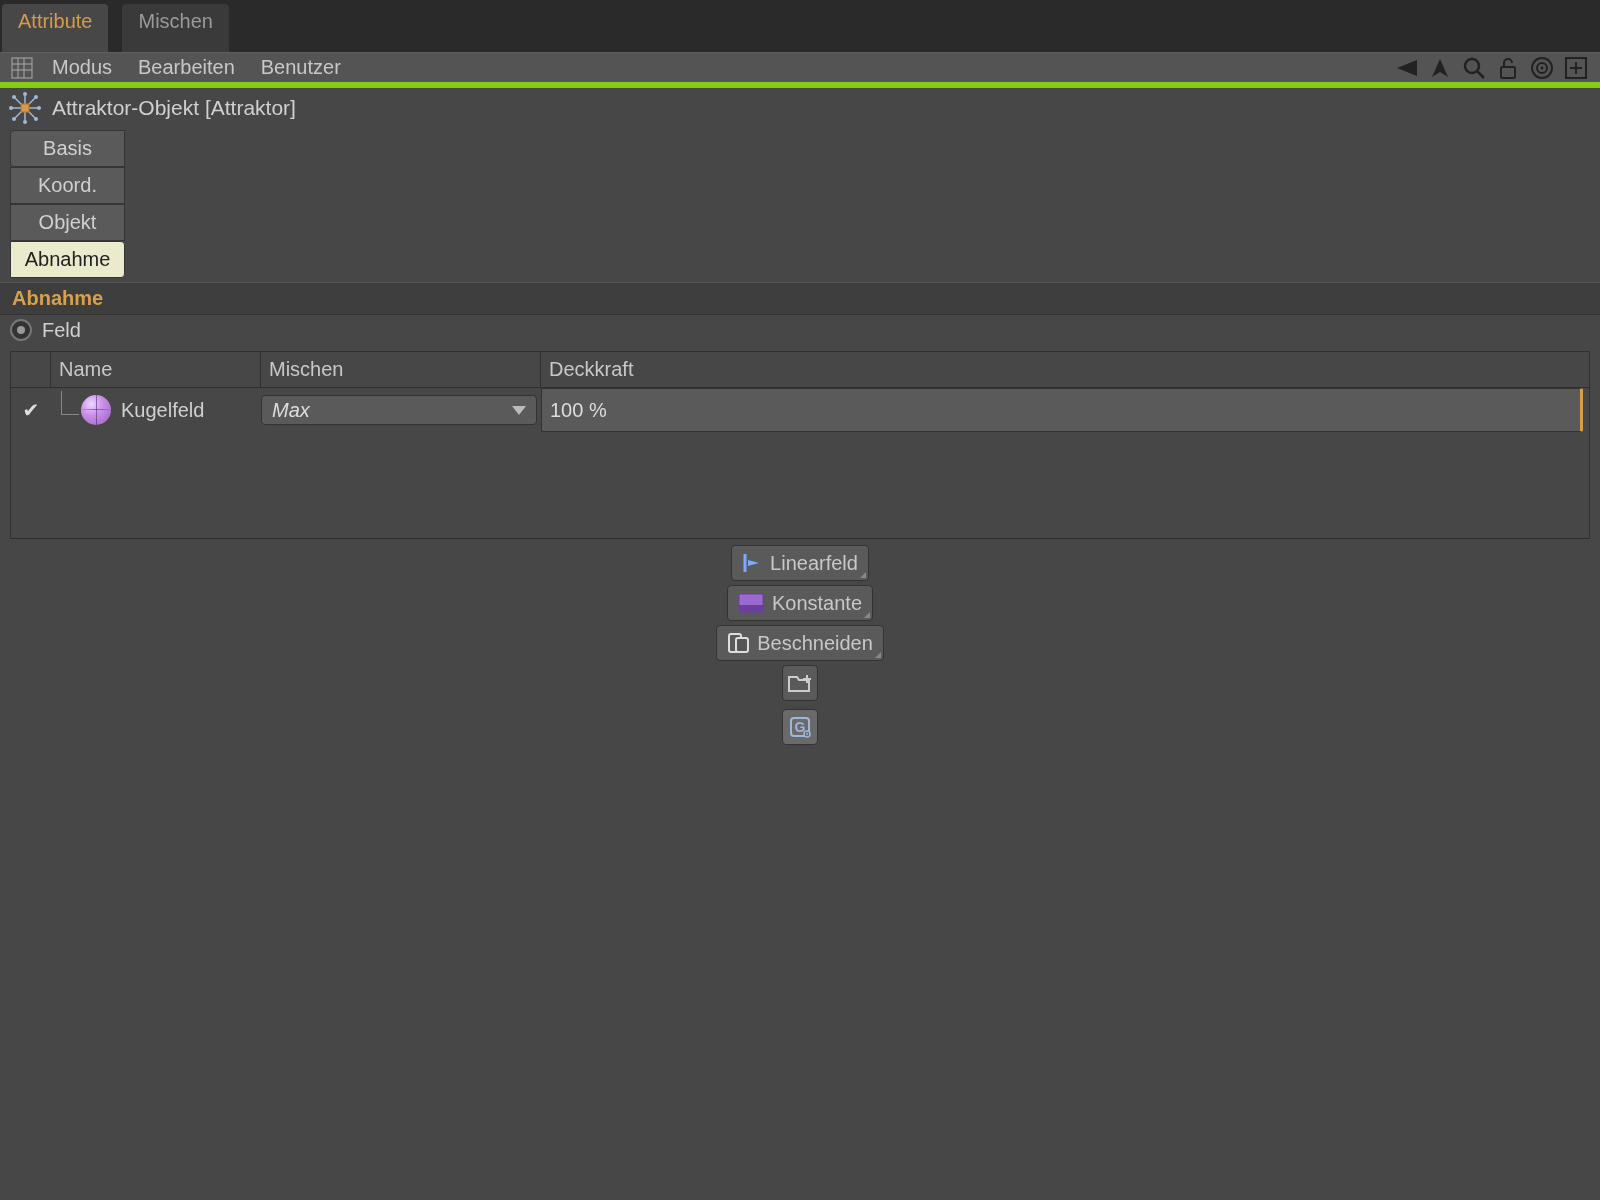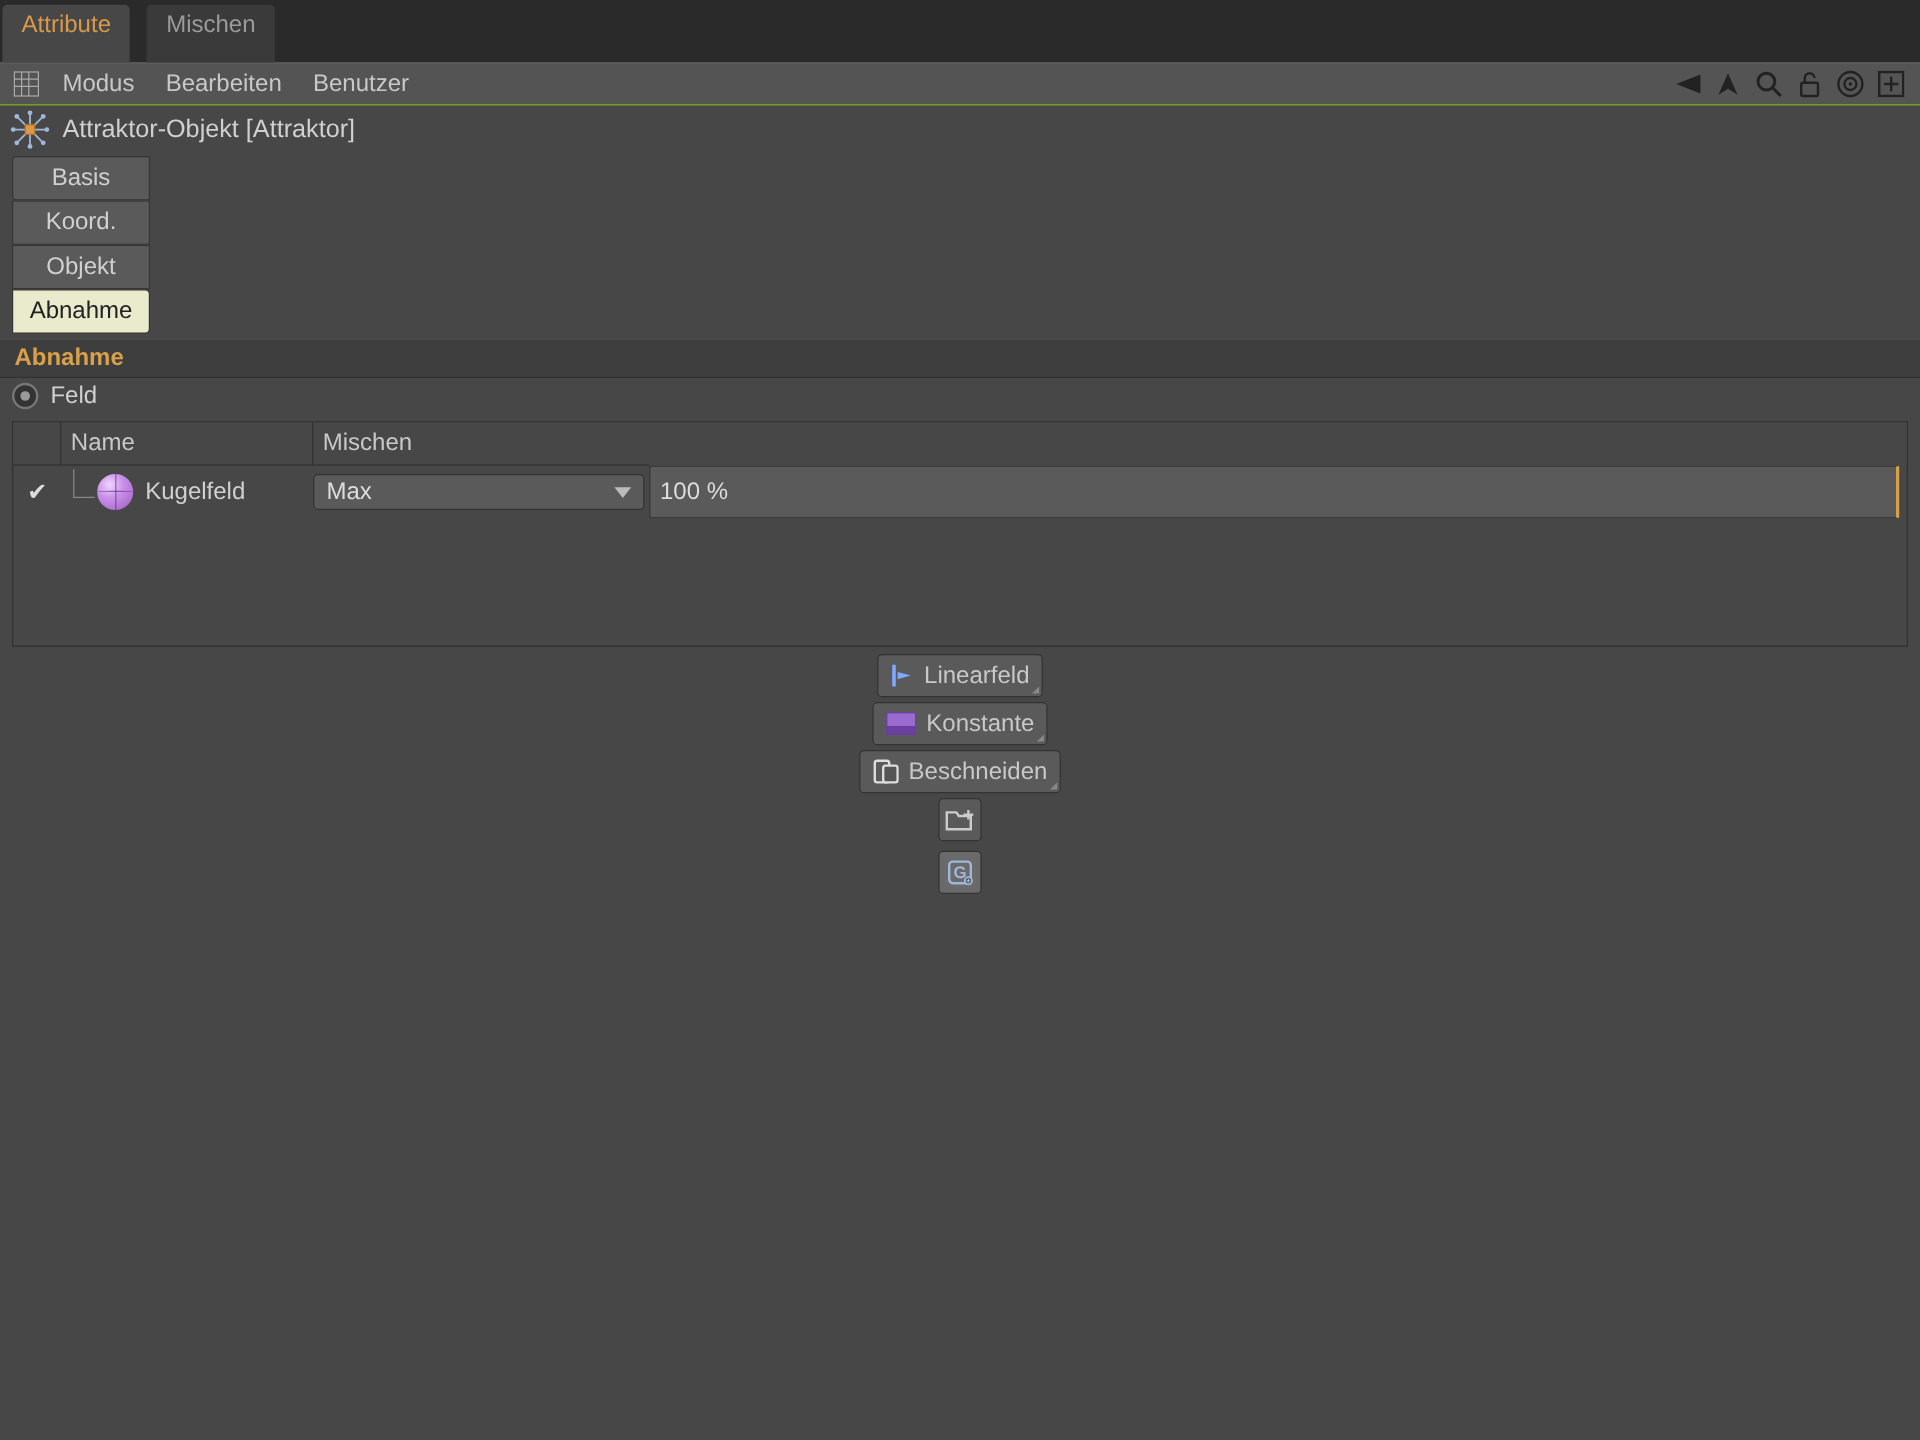--- a/index.html
+++ b/index.html
@@ -27,21 +27,21 @@
       color: #d89a4a;
     }
 
     
     .menu-bar {
       display: flex;
       align-items: center;
       height: 36px;
       background: #545454;
       border-top: 1px solid #606060;
-      border-bottom: 1px solid #84cc16;
+      border-bottom: 6px solid #84cc16;
       padding: 0 10px;
       gap: 10px;
     }
     .menu-icon-app {
       width: 24px; height: 24px;
       display: flex; align-items: center; justify-content: center;
     }
     .menu-item {
       padding: 4px 8px;
       color: #c8c8c8;
@@ -179,20 +179,21 @@
     .fr-mix { width: 280px; flex:0 0 280px; padding: 0 4px 0 0; }
     .dropdown {
       background: #5a5a5a;
       border: 1px solid #333;
       border-radius: 4px;
       height: 30px;
       display:flex; align-items:center; justify-content:space-between;
       padding: 0 10px;
       color: #ddd;
       cursor: pointer;
+      font-style: italic;
     }
     .dropdown-arrow {
       width: 0; height: 0; border-left: 7px solid transparent; border-right: 7px solid transparent; border-top: 9px solid #bbb;
     }
     .fr-opacity { flex:1; padding-right: 2px; }
     .text-input {
       background: #5a5a5a;
       border: 1px solid #333;
       border-right: 3px solid #d8a04a;
       border-radius: 2px;
@@ -333,20 +334,21 @@
       <div class="radio-inner"></div>
     </div>
   <div>Feld</div>
 </div>
 
 <div class="field-table">
   <div class="field-header">
     <div class="fh-cell col-toggle"></div>
     <div class="fh-cell col-name">Name</div>
     <div class="fh-cell col-mix">Mischen</div>
+    <div class="fh-cell col-opacity">Deckkraft</div>
   </div>
   <div class="field-body">
     <div class="field-row">
       <div class="fr-toggle">
           <span class="checkmark">✔</span>
         </div>
       <div class="fr-name">
         <div class="tree-line"></div>
         <div class="sphere-icon"></div>
         <span>Kugelfeld</span>

